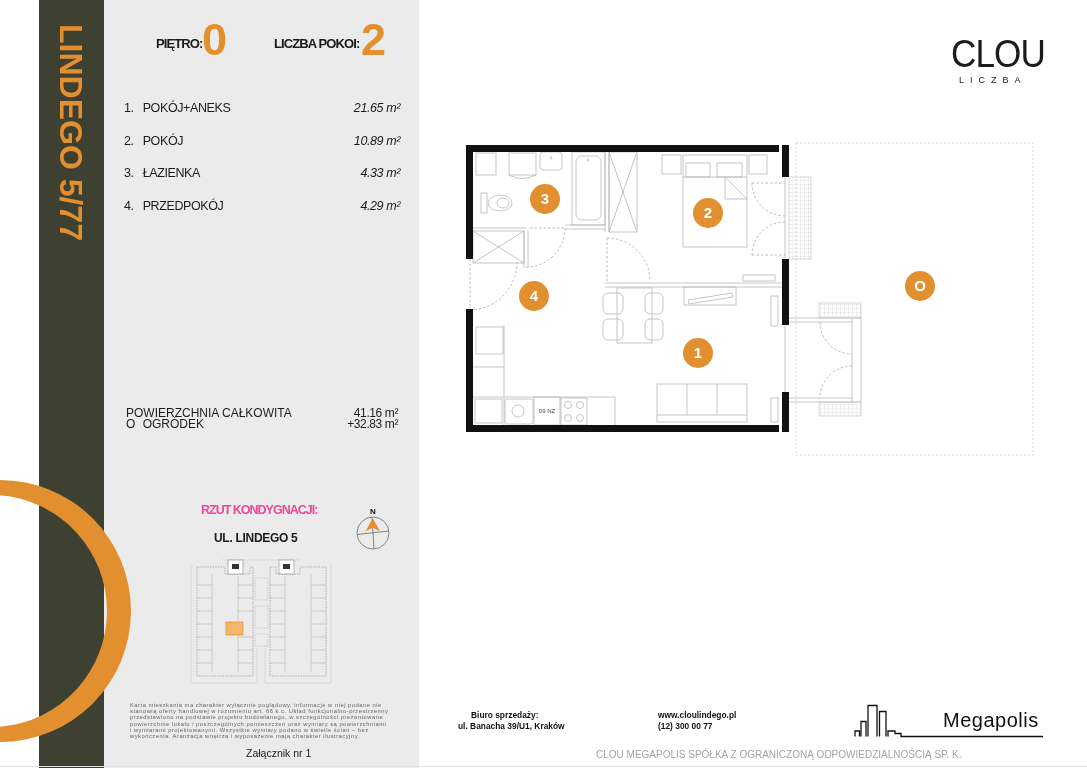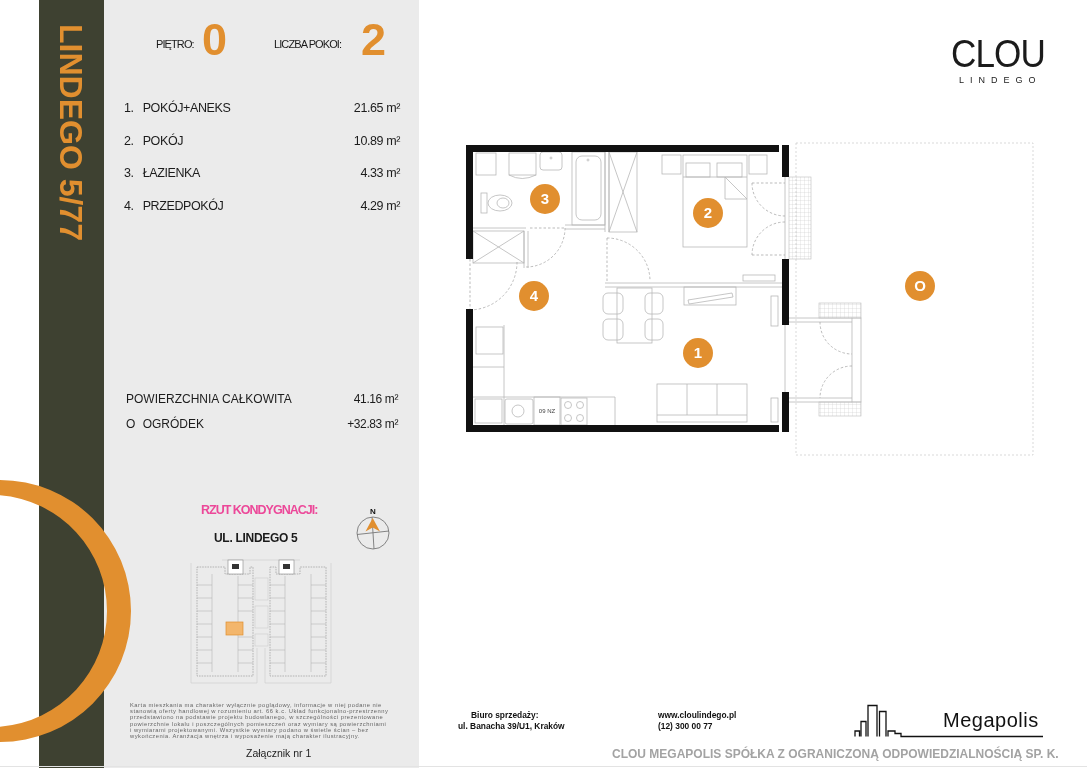--- a/index.html
+++ b/index.html
@@ -9,32 +9,32 @@
       font-family:"Liberation Sans", sans-serif;
     }
     .abs { position:absolute; }
     .panel { left:104px; top:0; width:315px; height:768px; background:#ebebeb; }
     .band  { left:39px; top:0; width:65px; height:768px; background:#3e4131; }
     .vtitle {
       left:55px; top:24px; writing-mode:vertical-rl; white-space:nowrap;
       font-size:32px; line-height:32px; font-weight:bold; color:#e18f2f;
     }
     .stat-label {
-      font-size:11px; line-height:12.5px; font-weight:normal; letter-spacing:-0.9px;
+      font-size:13px; line-height:12.5px; font-weight:bold; letter-spacing:-0.9px;
       color:#1a1a1a; white-space:nowrap;
     }
     .stat-value {
       font-size:45px; line-height:45px; font-weight:bold; color:#e18f2f;
     }
     .row {
       position:absolute; left:0; width:276px; height:13px; display:flex;
       font-size:12.5px; line-height:12.5px; letter-spacing:-0.4px; white-space:nowrap; color:#1c1c1c;
     }
     .row .num { width:18.7px; flex:none; }
-    .row .area { margin-left:auto; }
+    .row .area { margin-left:auto;font-style:italic; }
     .trow {
       position:absolute; left:0; width:272px; height:12px; display:flex;
       font-size:12px; line-height:12px; white-space:nowrap; color:#1c1c1c;
     }
     .trow .num { width:16.7px; flex:none; }
     .trow .area { margin-left:auto; letter-spacing:-0.4px;text-align:center; }
     .kp-title {
       left:201px; top:504.4px; font-size:12.5px; line-height:12.5px; font-weight:bold;
       letter-spacing:-1px; white-space:nowrap; color:#ec4899;
     }
@@ -53,21 +53,21 @@
       color:#1b1b1b; transform:scaleX(0.9); transform-origin:left top; white-space:nowrap;
     }
     .logo-sub {
       left:959px; top:75.7px; font-size:9px; line-height:9px; letter-spacing:6px; color:#1b1b1b; white-space:nowrap;
     }
     .foot {
       font-size:8.4px; line-height:8.4px; font-weight:bold; color:#111; white-space:nowrap;
     }
     .megapolis { left:943px; top:709.7px; font-size:20px; line-height:20px; letter-spacing:0.5px; color:#111; white-space:nowrap; }
     .company {
-      left:596px; top:750.6px; font-size:12px; line-height:7.6px; font-weight:bold; color:#a3a3a3; white-space:nowrap;margin-left:16px;
+      left:596px; top:750.6px; font-size:10px; line-height:7.6px; font-weight:normal; color:#a3a3a3; white-space:nowrap;
     }
     .lbl { font-family:"Liberation Sans", sans-serif; font-size:15px; font-weight:bold; fill:#ffffff; text-anchor:middle; }
     .bottom-line { left:0; top:766px; width:1087px; height:1px; background:#e3e3e3; }
   </style>
 </head>
 <body>
 
 <div class="abs panel"></div>
 <div class="abs band"></div>
 
@@ -99,21 +99,21 @@
     <span class="area">4.33 m²</span>
   </div>
   <div class="row" style="top:98px">
     <span class="num">4.</span>
     <span class="name">PRZEDPOKÓJ</span>
     <span class="area">4.29 m²</span>
   </div>
 </div>
 
 <div class="abs" style="left:126px;top:390.5px;width:272px;height:40px">
-  <div class="trow" style="top:2px">
+  <div class="trow" style="top:16px">
     <span class="name">POWIERZCHNIA CAŁKOWITA</span>
     <span class="area">41.16 m²</span>
   </div>
   <div class="trow" style="top:27px">
     <span class="num">O</span>
     <span class="name">OGRÓDEK</span>
     <span class="area">+32.83 m²</span>
   </div>
 </div>
 
@@ -162,21 +162,21 @@
   <div>Karta mieszkania ma charakter wyłącznie poglądowy, informacje w niej podane nie</div>
   <div>stanowią oferty handlowej w rozumieniu art. 66 k.c. Układ funkcjonalno-przestrzenny</div>
   <div>przedstawiono na podstawie projektu budowlanego, w szczególności prezentowane</div>
   <div>powierzchnie lokalu i poszczególnych pomieszczeń oraz wymiary są powierzchniami</div>
   <div>i wymiarami projektowanymi. Wszystkie wymiary podano w świetle ścian – bez</div>
   <div>wykończenia. Aranżacja wnętrza i wyposażenie mają charakter ilustracyjny.</div>
 </div>
 <div class="abs attach">Załącznik nr 1</div>
 
 <div class="abs logo-brand">CLOU</div>
-<div class="abs logo-sub">LINDEGO</div>
+<div class="abs logo-sub">LICZBA</div>
 
 <svg class="abs" style="left:455px;top:135px" width="600" height="330" viewBox="455 135 600 330">
   <defs>
     <pattern id="tilegrid" width="4" height="4" patternUnits="userSpaceOnUse">
       <path d="M4 0 H0 V4" fill="none" stroke="#c2c2c2" stroke-width="0.5"></path>
     </pattern>
   </defs>
 
   <rect x="796" y="143" width="237" height="312" fill="none" stroke="#cfcfcf" stroke-width="0.8" stroke-dasharray="2 2"></rect>
 

